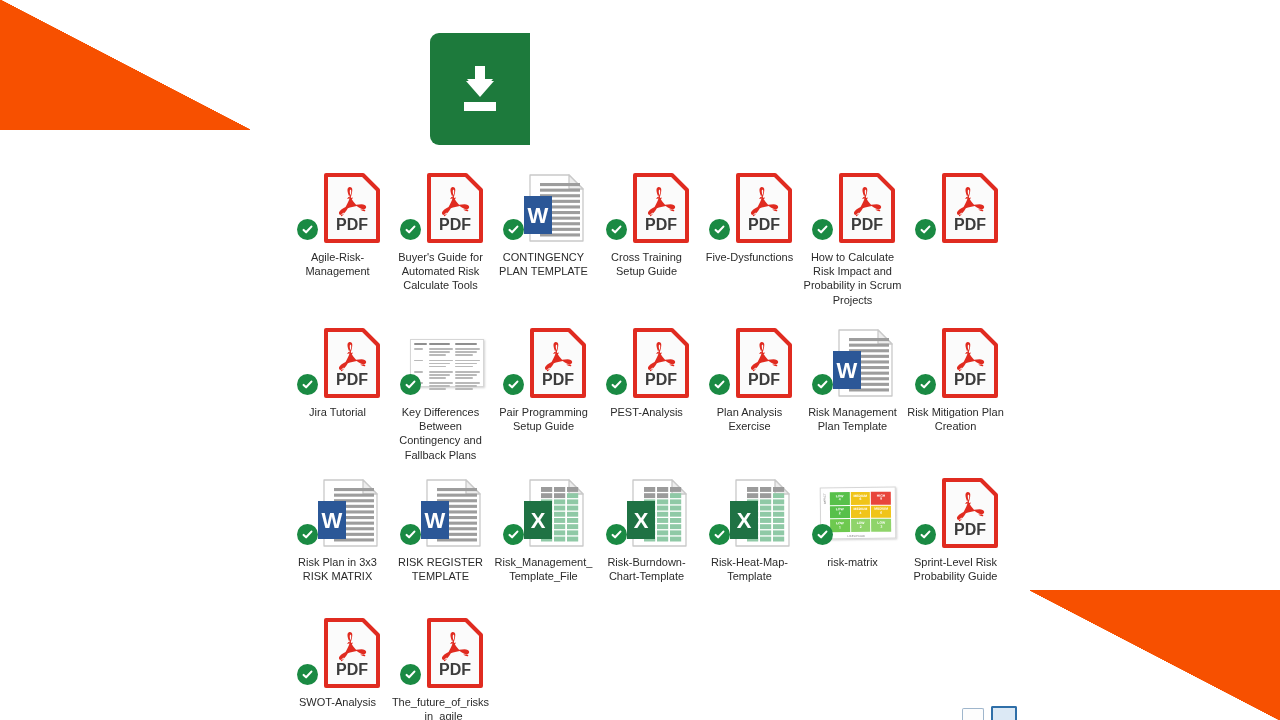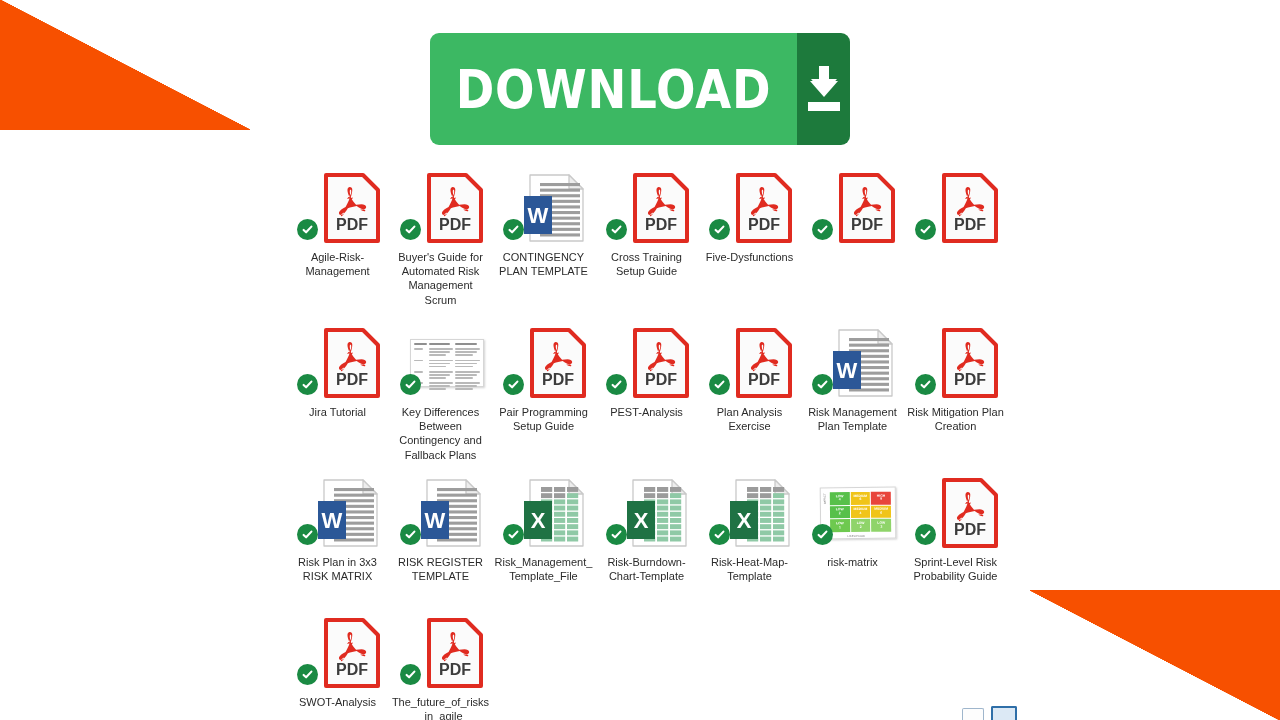--- a/index.html
+++ b/index.html
@@ -197,23 +197,20 @@
 </style>
 </head>
 <body>
 
 <div id="stage">
 
   <div class="corner-tl-wide"></div>
   <div class="corner-br-wide"></div>
 
   <div id="download-button">
-    <div class="dl-label">
-      <span>DOWNLOAD</span>
-    </div>
     <div class="dl-icon">
       <svg width="54" height="54" viewBox="0 0 54 54">
         <path d="M27 4 L27 26 M27 32 L14 17 L40 17 Z" fill="#ffffff"></path>
         <rect x="22" y="4" width="10" height="18" fill="#ffffff"></rect>
         <polygon points="13,19 41,19 27,35" fill="#ffffff"></polygon>
         <rect x="11" y="40" width="32" height="9" fill="#ffffff"></rect>
       </svg>
     </div>
   </div>
 
@@ -243,21 +240,21 @@
                 <path d="M120 30 c-18 -6 -30 8 -30 28 0 22 10 48 22 72 -10 30 -24 62 -40 88 -30 14 -56 32 -62 52 -4 14 4 26 18 26 22 0 44 -26 66 -64 26 -10 56 -18 84 -22 22 18 46 30 66 30 16 0 26 -10 24 -24 -2 -16 -20 -24 -44 -24 -16 0 -34 2 -52 6 -20 -20 -38 -46 -50 -74 8 -24 14 -50 14 -70 0 -16 -6 -24 -16 -24z m4 28 c4 10 2 30 -4 52 -8 -22 -10 -44 -6 -52 2 -4 8 -4 10 0z m-14 124 c10 -20 22 -38 34 -54 -20 4 -40 10 -58 16 10 -14 18 -28 24 -40z m-54 102 c-8 14 -18 24 -24 24 -4 0 -6 -4 -4 -10 4 -10 14 -18 28 -26z m182 -40 c14 0 22 4 22 10 0 4 -4 6 -10 6 -10 0 -24 -6 -38 -16 10 0 18 0 26 0z"></path>
               </g>
               <text x="29" y="58" font-family="Liberation Sans, sans-serif" font-size="16" font-weight="700" fill="#3c3c3c" text-anchor="middle">PDF</text>
             </svg></div>
           <div class="sync-badge" title="Synced">
             <svg width="13" height="13" viewBox="0 0 13 13">
               <path d="M2.6 6.9 L5.1 9.3 L10.4 3.6" stroke="#ffffff" stroke-width="2.1" fill="none" stroke-linecap="round" stroke-linejoin="round"></path>
             </svg>
           </div>
         </div>
-        <div class="file-label">Buyer's Guide for Automated Risk Management Scrum</div>
+        <div class="file-label">Buyer's Guide for Automated Risk Calculate Tools</div>
       </div>
       <div class="file-cell r1" title="CONTINGENCY PLAN TEMPLATE" style="height: 155px;">
         <div class="thumb-wrap">
           <div class="doc-icon"><svg width="66" height="74" viewBox="0 0 66 74">
               <path d="M9 4 H48 L62 18 V70 H9 Z" fill="#ffffff" stroke="#c9c9c9" stroke-width="1.3" stroke-linejoin="round"></path>
               <path d="M48 4 L62 18 H48 Z" fill="#ededed" stroke="#c9c9c9" stroke-width="1.3" stroke-linejoin="round"></path>
               <rect x="19" y="12" width="40" height="3.1" fill="#9d9d9d"></rect>
               <rect x="19" y="17.6" width="40" height="3.1" fill="#9d9d9d"></rect>
               <rect x="19" y="23.2" width="40" height="3.1" fill="#9d9d9d"></rect>
               <rect x="19" y="28.799999999999997" width="40" height="3.1" fill="#9d9d9d"></rect>
@@ -320,20 +317,21 @@
                 <path d="M120 30 c-18 -6 -30 8 -30 28 0 22 10 48 22 72 -10 30 -24 62 -40 88 -30 14 -56 32 -62 52 -4 14 4 26 18 26 22 0 44 -26 66 -64 26 -10 56 -18 84 -22 22 18 46 30 66 30 16 0 26 -10 24 -24 -2 -16 -20 -24 -44 -24 -16 0 -34 2 -52 6 -20 -20 -38 -46 -50 -74 8 -24 14 -50 14 -70 0 -16 -6 -24 -16 -24z m4 28 c4 10 2 30 -4 52 -8 -22 -10 -44 -6 -52 2 -4 8 -4 10 0z m-14 124 c10 -20 22 -38 34 -54 -20 4 -40 10 -58 16 10 -14 18 -28 24 -40z m-54 102 c-8 14 -18 24 -24 24 -4 0 -6 -4 -4 -10 4 -10 14 -18 28 -26z m182 -40 c14 0 22 4 22 10 0 4 -4 6 -10 6 -10 0 -24 -6 -38 -16 10 0 18 0 26 0z"></path>
               </g>
               <text x="29" y="58" font-family="Liberation Sans, sans-serif" font-size="16" font-weight="700" fill="#3c3c3c" text-anchor="middle">PDF</text>
             </svg></div>
           <div class="sync-badge" title="Synced">
             <svg width="13" height="13" viewBox="0 0 13 13">
               <path d="M2.6 6.9 L5.1 9.3 L10.4 3.6" stroke="#ffffff" stroke-width="2.1" fill="none" stroke-linecap="round" stroke-linejoin="round"></path>
             </svg>
           </div>
         </div>
+        <div class="file-label">How to Calculate Risk Impact and Probability in Scrum Projects</div>
       </div>
       <div class="file-cell r1" title="Impact-Likelihood Matrix and Risk-Value Matrix" style="height: 155px;">
         <div class="thumb-wrap">
           <div class="pdf-icon"><svg width="58" height="72" viewBox="0 0 58 72">
               <path d="M3 3 H40 L55 18 V69 H3 Z" fill="#fbfbfb" stroke="#e02b20" stroke-width="4" stroke-linejoin="round"></path>
               <g fill="#e02b20" transform="translate(15,12) scale(0.105)">
                 <path d="M120 30 c-18 -6 -30 8 -30 28 0 22 10 48 22 72 -10 30 -24 62 -40 88 -30 14 -56 32 -62 52 -4 14 4 26 18 26 22 0 44 -26 66 -64 26 -10 56 -18 84 -22 22 18 46 30 66 30 16 0 26 -10 24 -24 -2 -16 -20 -24 -44 -24 -16 0 -34 2 -52 6 -20 -20 -38 -46 -50 -74 8 -24 14 -50 14 -70 0 -16 -6 -24 -16 -24z m4 28 c4 10 2 30 -4 52 -8 -22 -10 -44 -6 -52 2 -4 8 -4 10 0z m-14 124 c10 -20 22 -38 34 -54 -20 4 -40 10 -58 16 10 -14 18 -28 24 -40z m-54 102 c-8 14 -18 24 -24 24 -4 0 -6 -4 -4 -10 4 -10 14 -18 28 -26z m182 -40 c14 0 22 4 22 10 0 4 -4 6 -10 6 -10 0 -24 -6 -38 -16 10 0 18 0 26 0z"></path>
               </g>
               <text x="29" y="58" font-family="Liberation Sans, sans-serif" font-size="16" font-weight="700" fill="#3c3c3c" text-anchor="middle">PDF</text>
             </svg></div>

